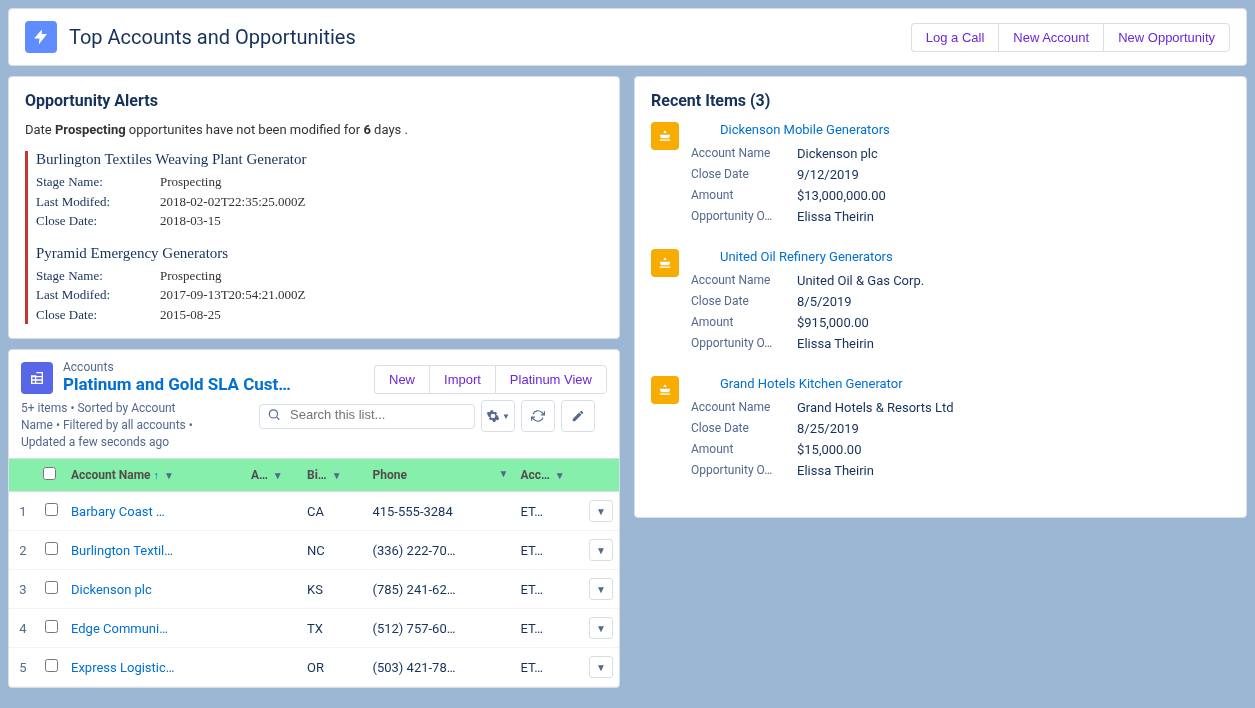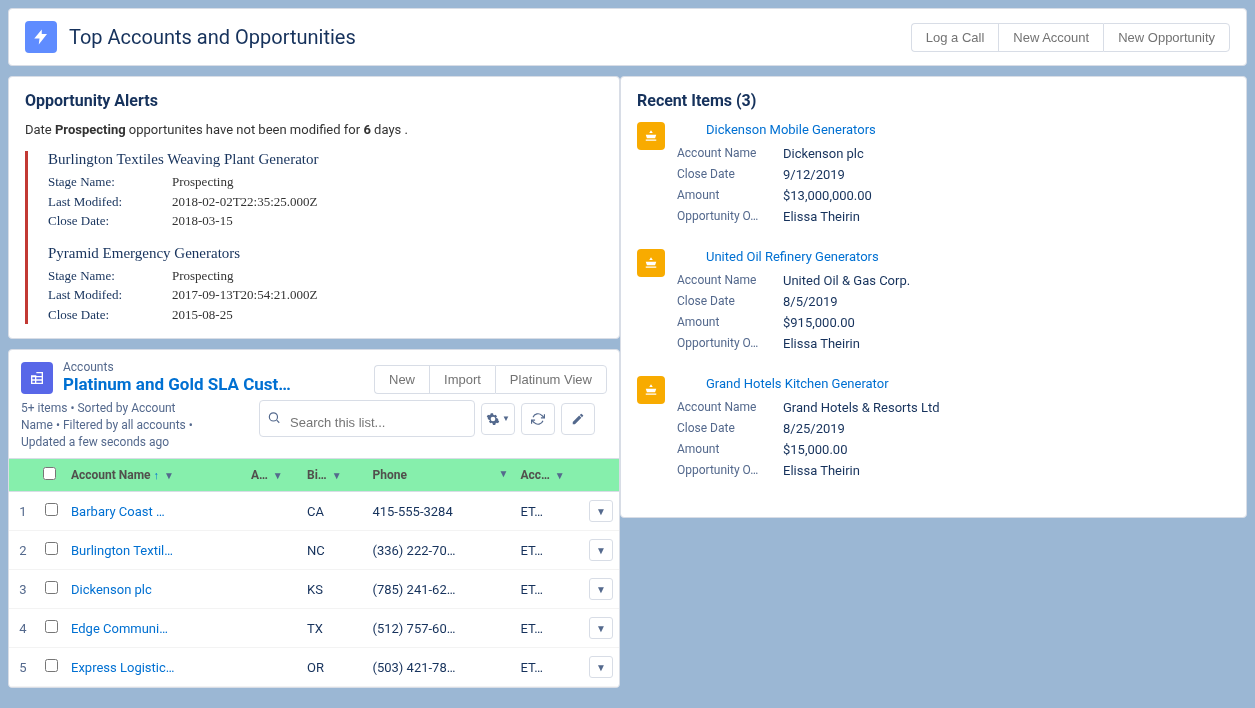--- a/index.html
+++ b/index.html
@@ -2,47 +2,47 @@
 <html><head>
 <meta charset="utf-8">
 <style>
 * { box-sizing: border-box; margin: 0; padding: 0; }
 body { font-family: -apple-system, BlinkMacSystemFont, "Segoe UI", Roboto, sans-serif; background: #9bb7d4; font-size: 13px; color: #16325c; width: 1255px; height: 708px; overflow: hidden; padding: 8px; }
 .page-header { background: #fff; border: 1px solid #d8dde6; border-radius: 4px; padding: 12px 16px; display: flex; align-items: center; justify-content: space-between; margin-bottom: 10px; }
 .page-header-left { display: flex; align-items: center; gap: 12px; }
 .app-icon { width: 32px; height: 32px; background: #5f8cff; border-radius: 4px; display: flex; align-items: center; justify-content: center; color: #fff; }
 .page-title { font-size: 20px; font-weight: 400; color: #16325c; }
 .btn-group { display: flex; }
-.btn { background: #fff; border: 1px solid #d8dde6; color: #737373; padding: 6px 14px; font-size: 13px; cursor: pointer; border-radius: 4px; }
+.btn { background: #fff; border: 1px solid #d8dde6; color: #6d28d9; padding: 6px 14px; font-size: 13px; cursor: pointer; border-radius: 4px; }
 .btn-group .btn { border-radius: 0; border-right-width: 0; }
 .btn-group .btn:first-child { border-top-left-radius: 4px; border-bottom-left-radius: 4px; }
 .btn-group .btn:last-child { border-top-right-radius: 4px; border-bottom-right-radius: 4px; border-right-width: 1px; }
-.columns { display: flex; }
+.columns { display: flex; gap: 14px; }
 .left-col { width: 612px; display: flex; flex-direction: column; gap: 10px; }
 .right-col { flex: 1; }
 .card { background: #fff; border: 1px solid #d8dde6; border-radius: 4px; padding: 14px 16px; }
 .card-title { font-size: 16px; font-weight: 700; color: #16325c; margin-bottom: 12px; }
 .alert-intro { font-size: 13px; margin-bottom: 14px; color: #333; }
-.alerts { border-left: 3px solid #c23934; padding-left: 20px; }
+.alerts { border-left: 3px solid #c23934; padding-left: 8px; }
 .alert-item { margin-bottom: 14px; }
 .alert-item:last-child { margin-bottom: 0; }
 .alert-title { font-family: Georgia, serif; font-size: 15px; color: #16325c; margin-bottom: 4px; }
 .alert-row { display: flex; font-size: 13px; color: #333; line-height: 1.5; }
 .alert-label { font-family: Georgia, serif; width: 124px; color: #16325c; }
 .alert-value { font-family: Georgia, serif; }
 .list-card { padding: 10px 0 0 0; overflow: hidden; }
 .list-header { display: flex; align-items: flex-end; padding: 0 12px 6px 12px; gap: 10px; }
 .list-icon { width: 32px; height: 32px; background: #5867e8; border-radius: 4px; display:flex; align-items:center; justify-content:center; color:#fff; flex-shrink:0; margin-top:2px;}
 .list-head-text { flex: 1; min-width: 0; }
 .list-object { font-size: 12px; color: #54698d; }
 .list-name { font-size: 17px; font-weight: 700; color: #0070d2; white-space: nowrap; overflow: hidden; text-overflow: ellipsis; }
 .list-meta { font-size: 12px; color: #54698d; padding: 0 12px 8px 12px; line-height: 1.4; }
 .list-toolbar { display:flex; align-items:center; gap:6px; padding: 0 12px 8px 0; }
 .search-wrap { position: relative; flex:1; }
-.search-input { width: 100%; padding: 14px 8px 6px 30px; border: 1px solid #d8dde6; border-radius: 4px; font-size: 13px; }
+.search-input { width: 100%; padding: 2px 8px 6px 30px; border: 1px solid #d8dde6; border-radius: 4px; font-size: 13px; }
 .search-icon-pos { position:absolute; left:8px; top:50%; transform:translateY(-50%); color:#54698d; }
 .icon-btn { border:1px solid #d8dde6; background:#fff; width:34px; height:32px; border-radius:4px; display:flex; align-items:center; justify-content:center; cursor:pointer; color:#54698d; }
 .tbl { width:100%; border-collapse: collapse; font-size:13px; }
 .tbl th { background:#86efac; border-top:1px solid #d8dde6; border-bottom:1px solid #d8dde6; text-align:left; padding:8px 6px; font-weight:700; color:#514f4d; font-size:12px; white-space:nowrap; overflow:hidden; text-overflow:ellipsis; }
 .tbl td { padding:8px 6px; border-bottom:1px solid #f3f3f3; white-space:nowrap; overflow:hidden; text-overflow:ellipsis; }
 .tbl a { color:#0070d2; text-decoration:none; }
 .row-num { color:#54698d; text-align:center; width:28px; }
 .chk { width:28px; text-align:center; }
 .chk input { cursor:pointer; }
 .col-name { max-width:120px; }

